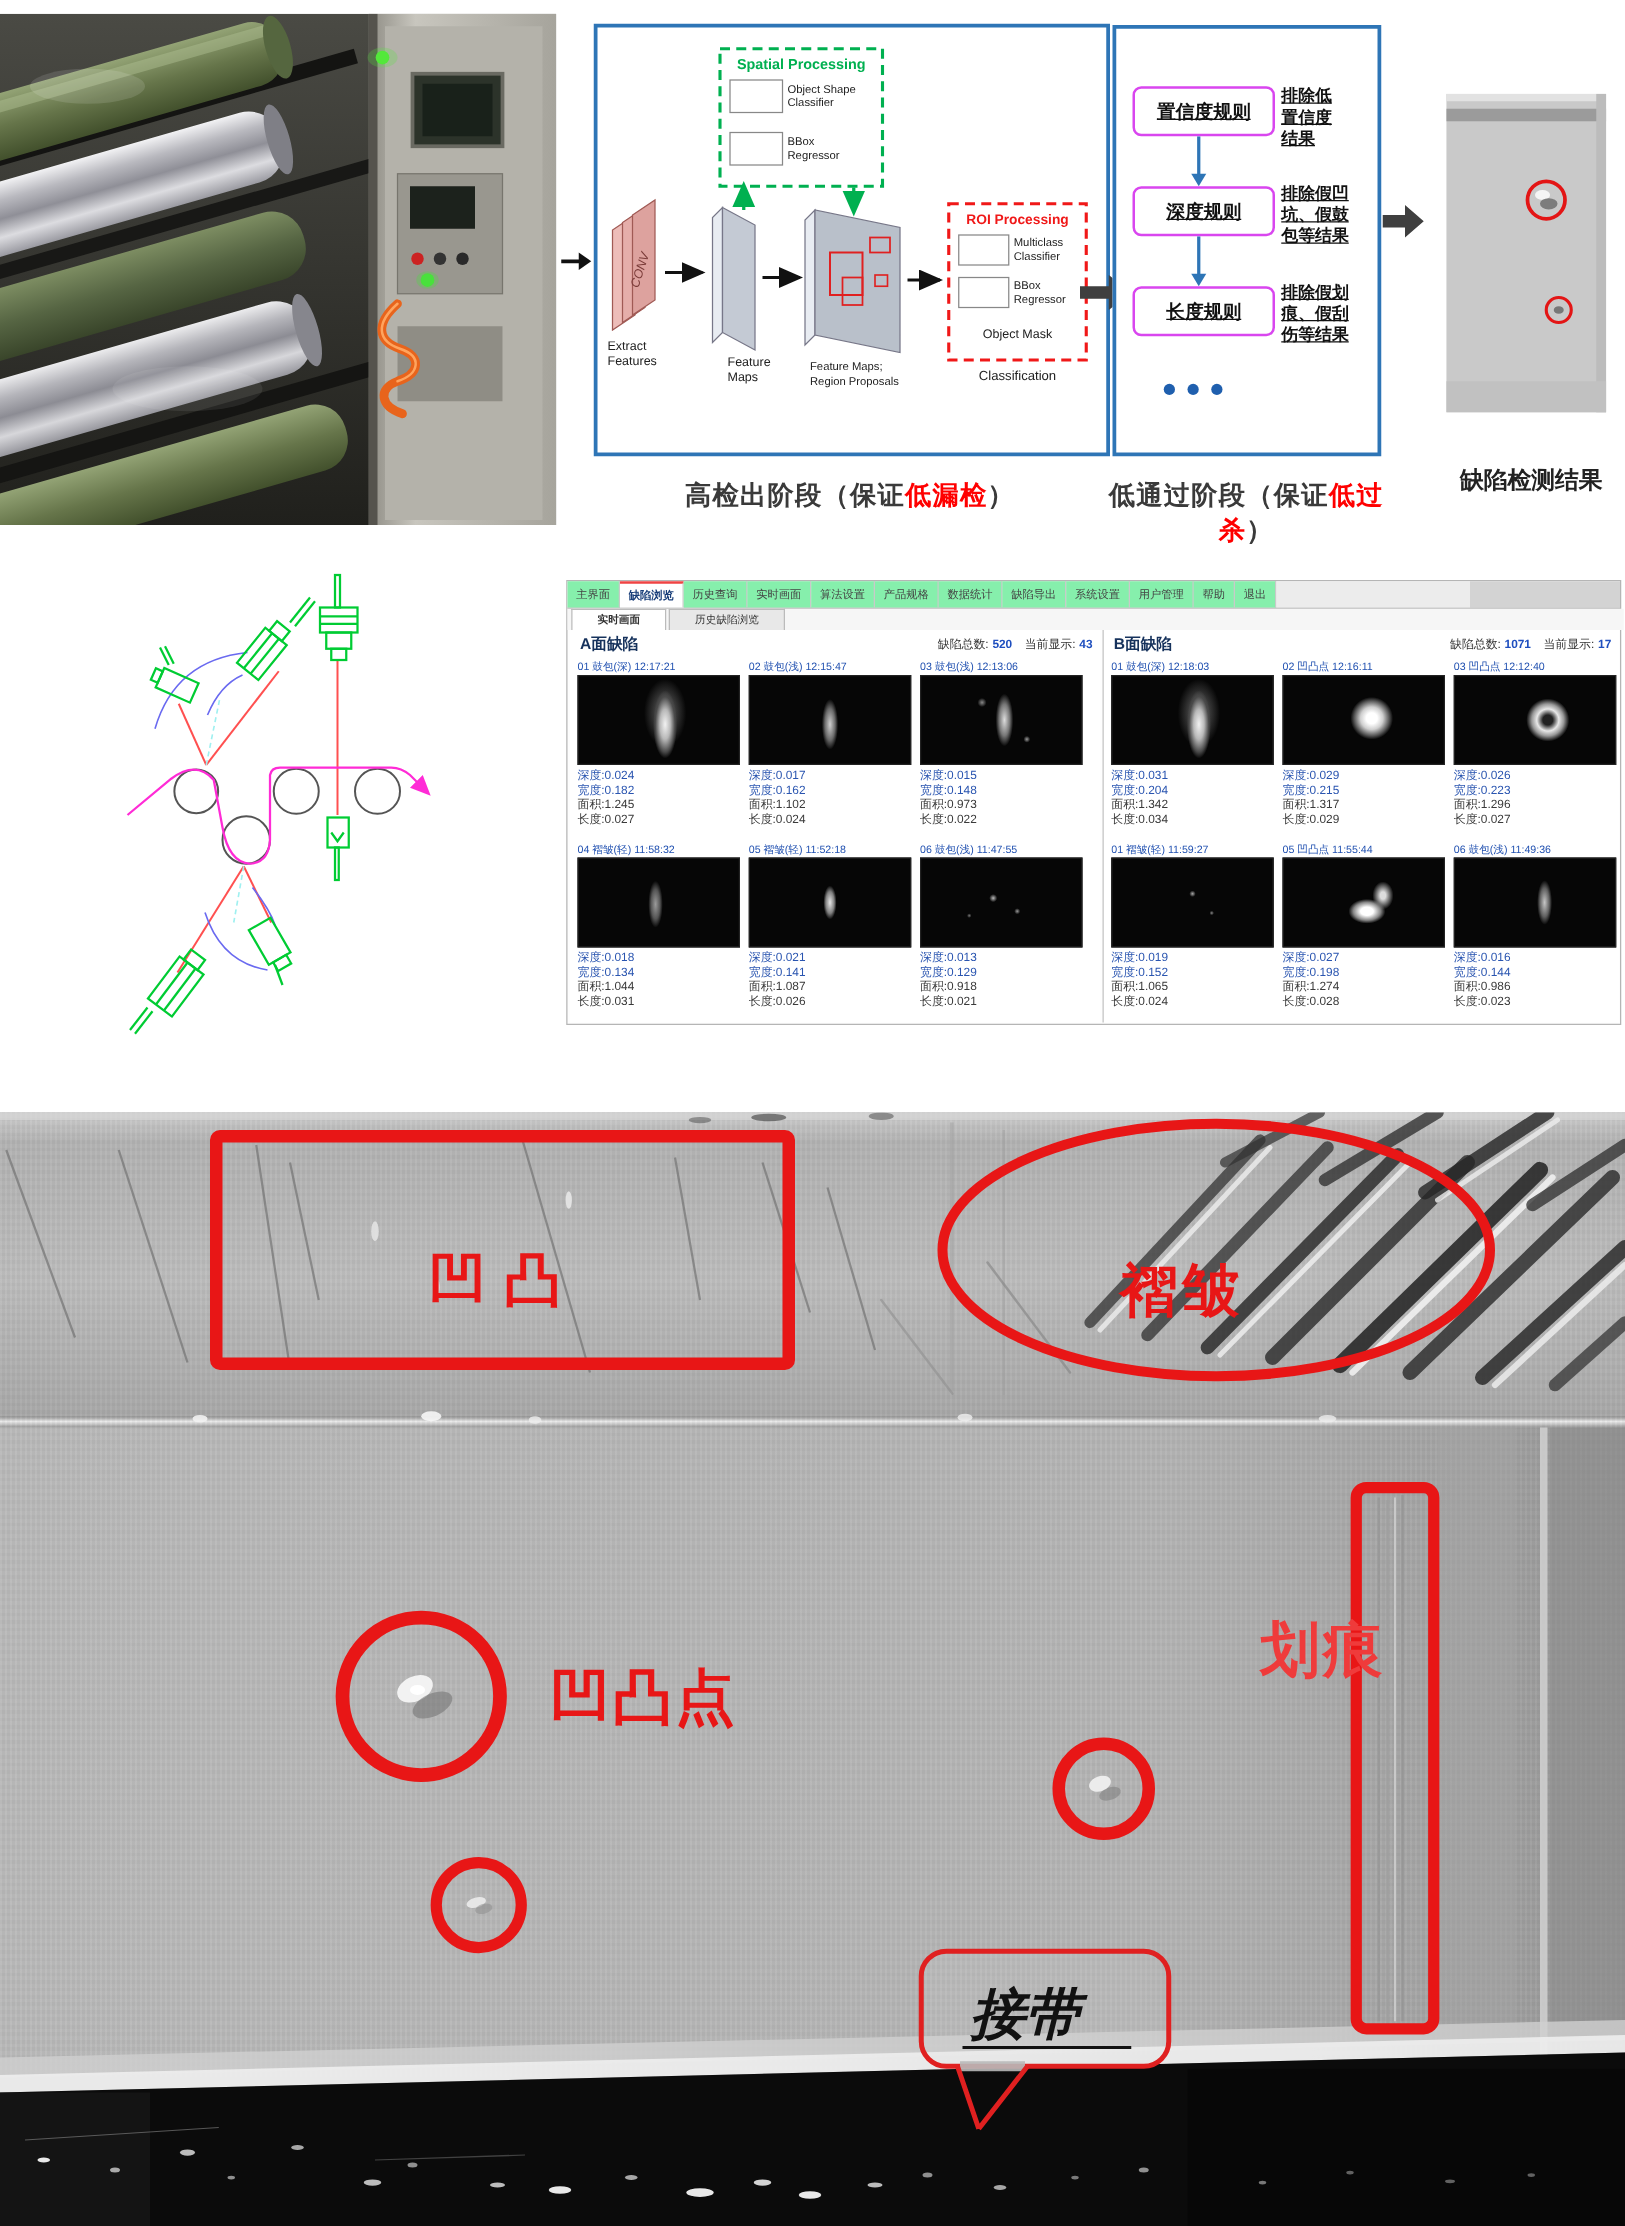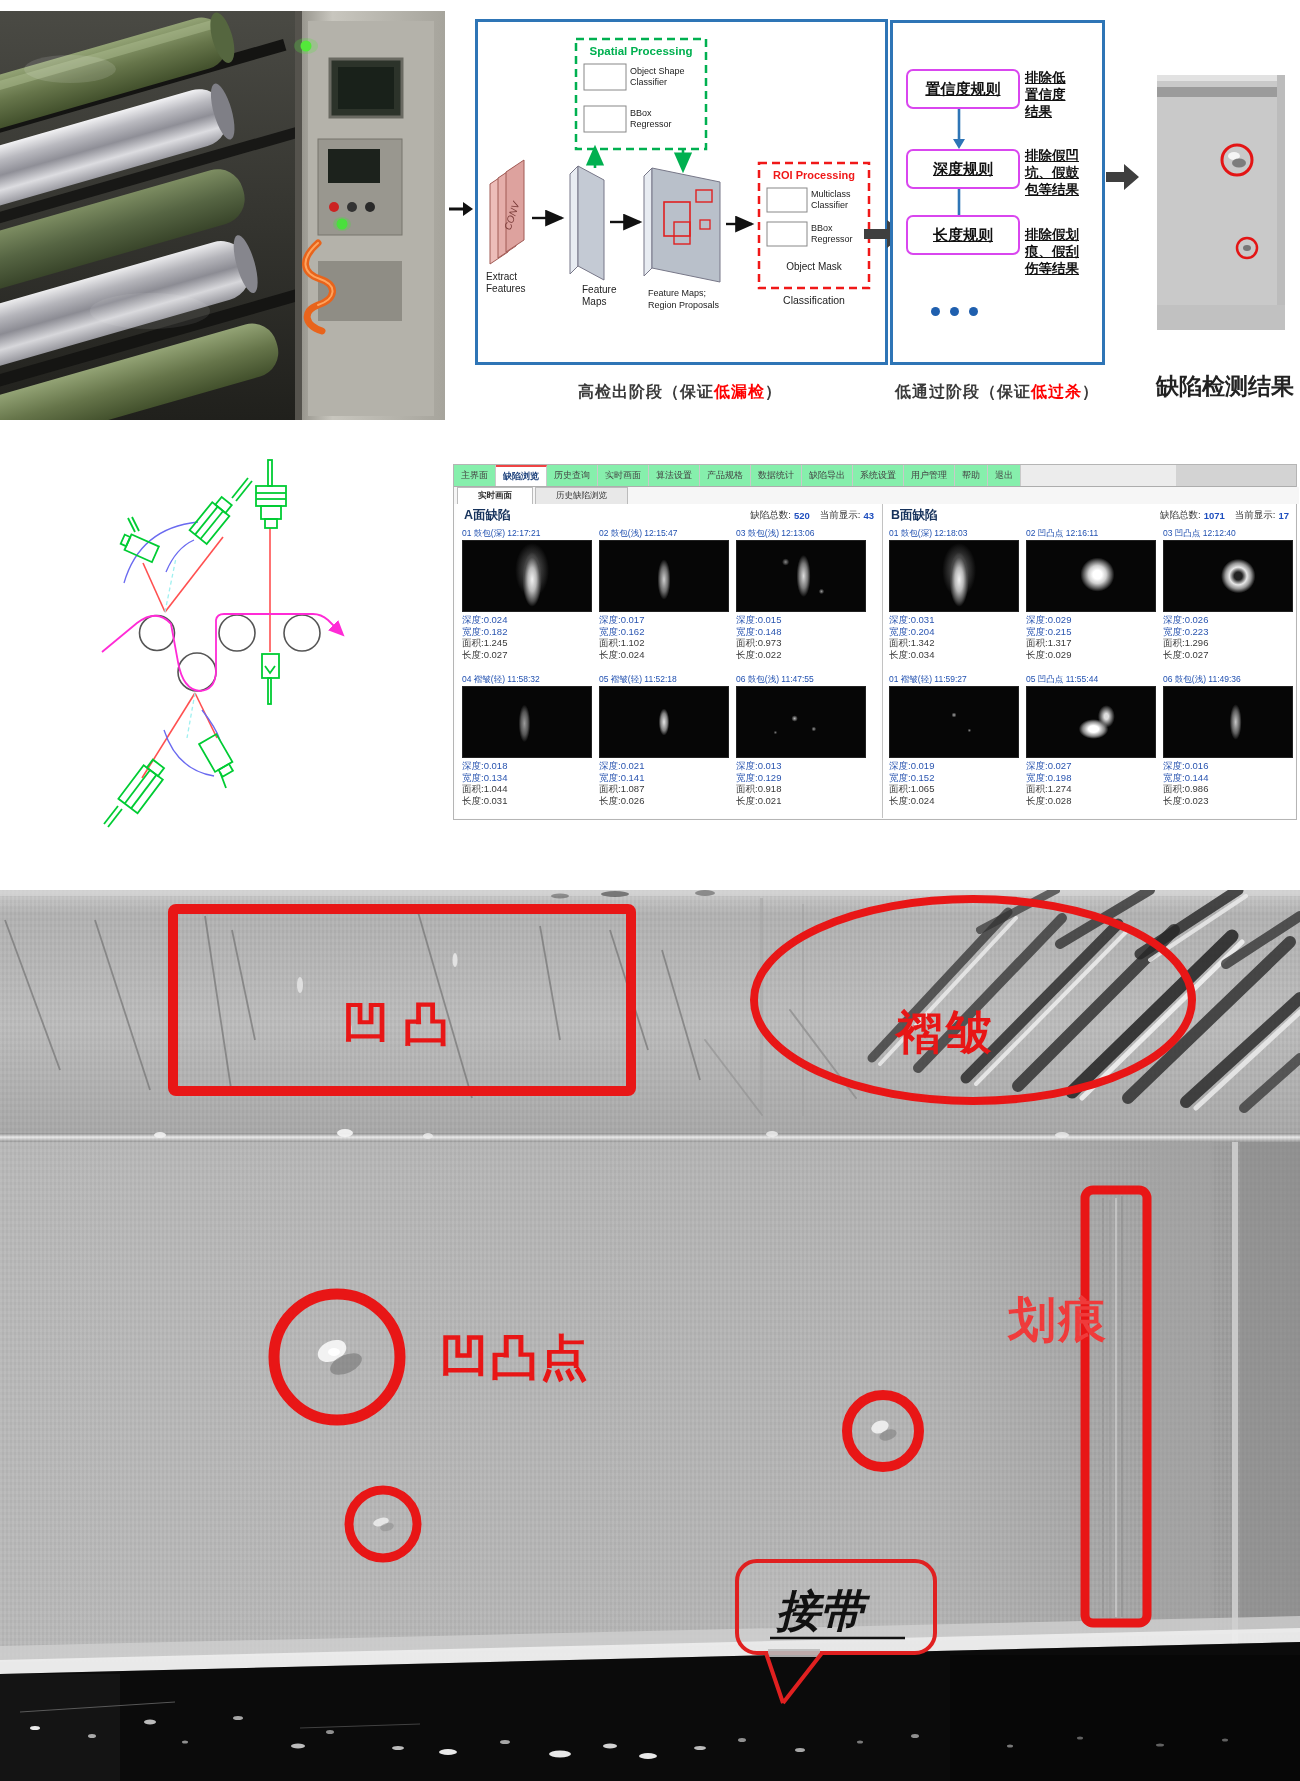--- a/index.html
+++ b/index.html
@@ -13,27 +13,27 @@
 
   .rule{position:absolute;left:13px;width:110px;height:36px;border:2px solid #d946ef;border-radius:7px;
         background:#fff;display:flex;align-items:center;justify-content:center;
         font-weight:bold;font-size:15px;color:#111;text-decoration:underline;
         font-family:"DejaVu Serif",serif;}
   .rule-note{position:absolute;left:132px;width:66px;font-weight:bold;font-size:13.5px;line-height:17px;
         color:#111;text-decoration:underline;white-space:pre-line;font-family:"DejaVu Serif",serif;}
   .dots{position:absolute;left:38px;top:284px;display:flex;gap:10px;}
   .dots i{width:9px;height:9px;border-radius:50%;background:#1f5fae;display:block;}
 
-  .caption{position:absolute;top:382px;height:30px;text-align:center;font-weight:bold;font-size:16px;
+  .caption{position:absolute;top:382px;height:30px;text-align:center;font-weight:bold;font-size:21px;
         color:#3a3a3a;letter-spacing:1px;font-family:"DejaVu Serif",serif;}
   .caption .red{color:#f00;}
   #cap1{left:470px;width:420px;}
   #cap2{left:868px;width:258px;}
   #result-label{position:absolute;left:1150px;top:371px;width:150px;text-align:center;font-weight:bold;
-        font-size:23px;color:#222;font-family:"DejaVu Serif",serif;}
+        font-size:19px;color:#222;font-family:"DejaVu Serif",serif;}
   #result-image{left:1157px;top:75px;width:128px;height:255px;}
 
   
   #software-ui{left:453px;top:464px;width:842px;height:354px;background:#fdfdfd;border:1px solid #b5b5b5;}
   .tabbar{position:absolute;left:0;top:0;width:842px;height:21px;background:#ececec;border-bottom:1px solid #adadad;
         display:flex;align-items:stretch;}
   .tab{padding:0 7px;display:flex;align-items:center;font-size:9px;color:#444;border-right:1px solid #c9c9c9;
         background:#86efac;white-space:nowrap;}
   .tab.active{background:#fff;color:#1a3f7a;font-weight:bold;border-top:2px solid #ef4444;}
   .tab-filler{flex:1;background:#ececec;}
@@ -239,21 +239,21 @@
       <polygon points="2,30 8,40 14,30" fill="#2E75B6"></polygon>
     </svg>
     <div class="rule" style="top:126px;">深度规则</div>
     <div class="rule-note" style="top:124px;">排除假凹
 坑、假鼓
 包等结果</div>
     <svg class="abs" style="left:58px;top:166px;" width="16" height="40" viewBox="0 0 16 40">
       <line x1="8" y1="0" x2="8" y2="32" stroke="#2E75B6" stroke-width="2.6"></line>
       <polygon points="2,30 8,40 14,30" fill="#2E75B6"></polygon>
     </svg>
-    <div class="rule" style="top:192px;">长度规则</div>
+    <div class="rule" style="top:206px;">长度规则</div>
     <div class="rule-note" style="top:203px;">排除假划
 痕、假刮
 伤等结果</div>
     <div class="dots">
         <i></i>
         <i></i>
         <i></i>
       </div>
   </div>
 

